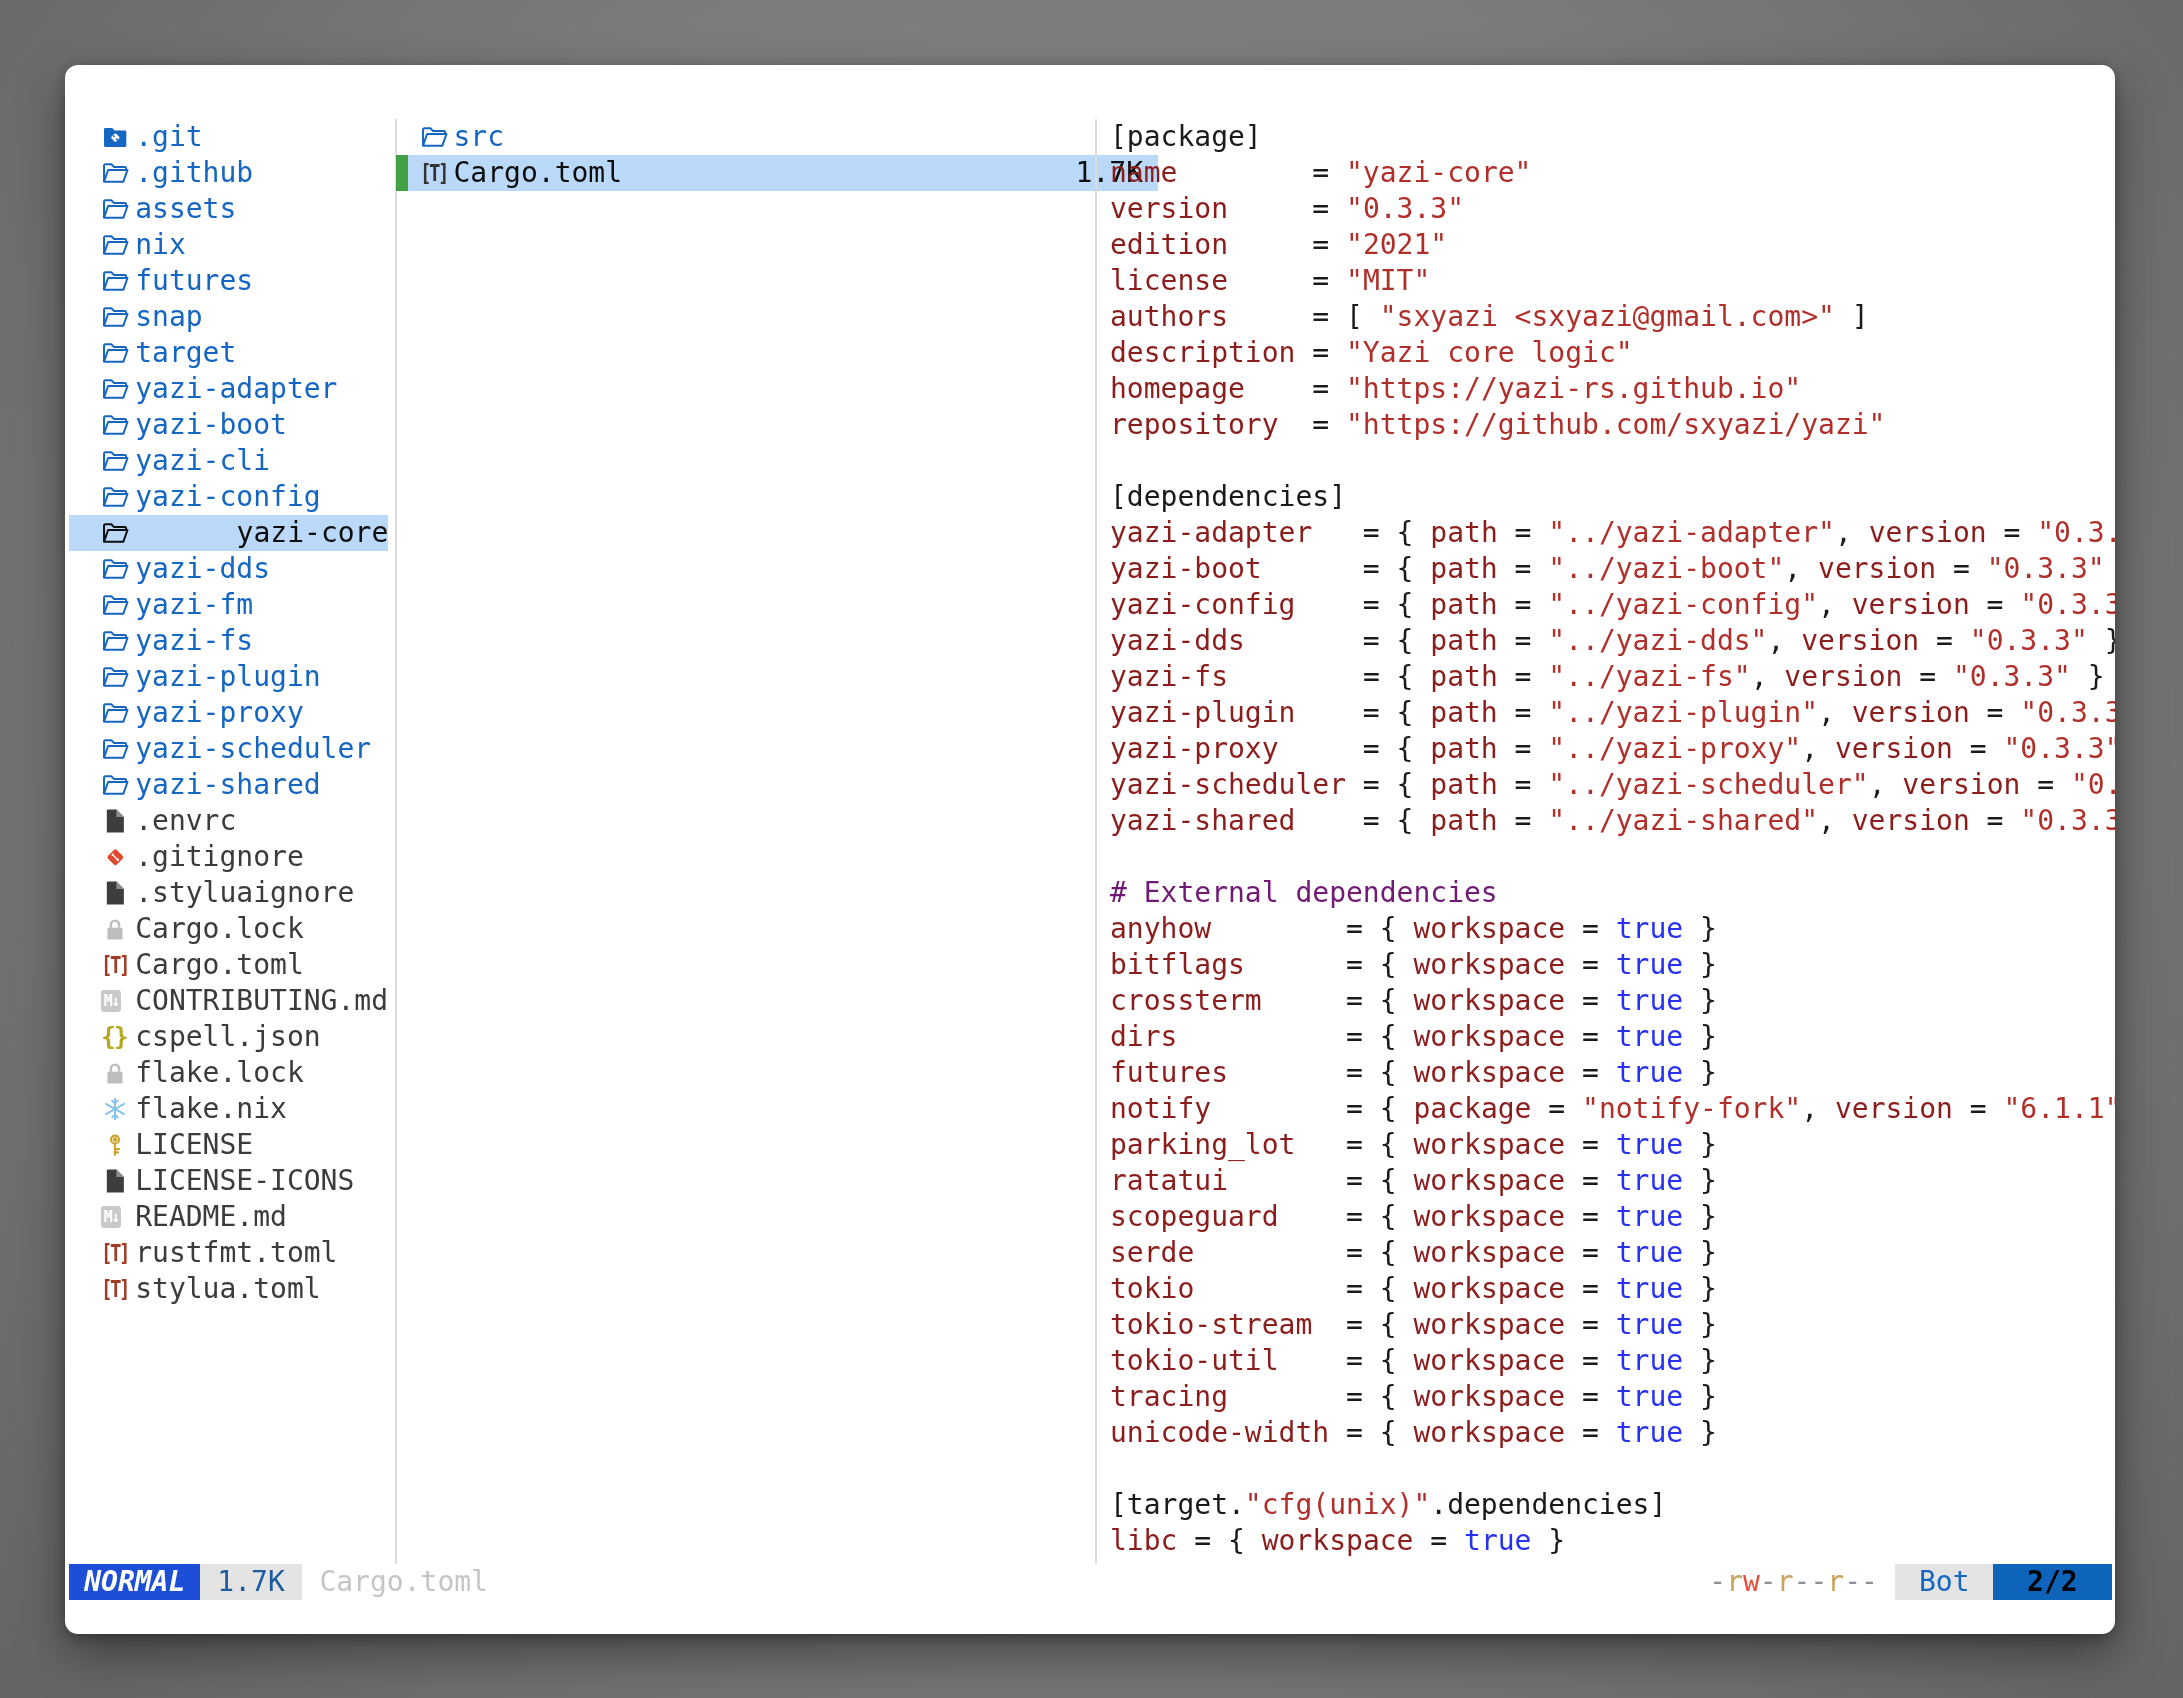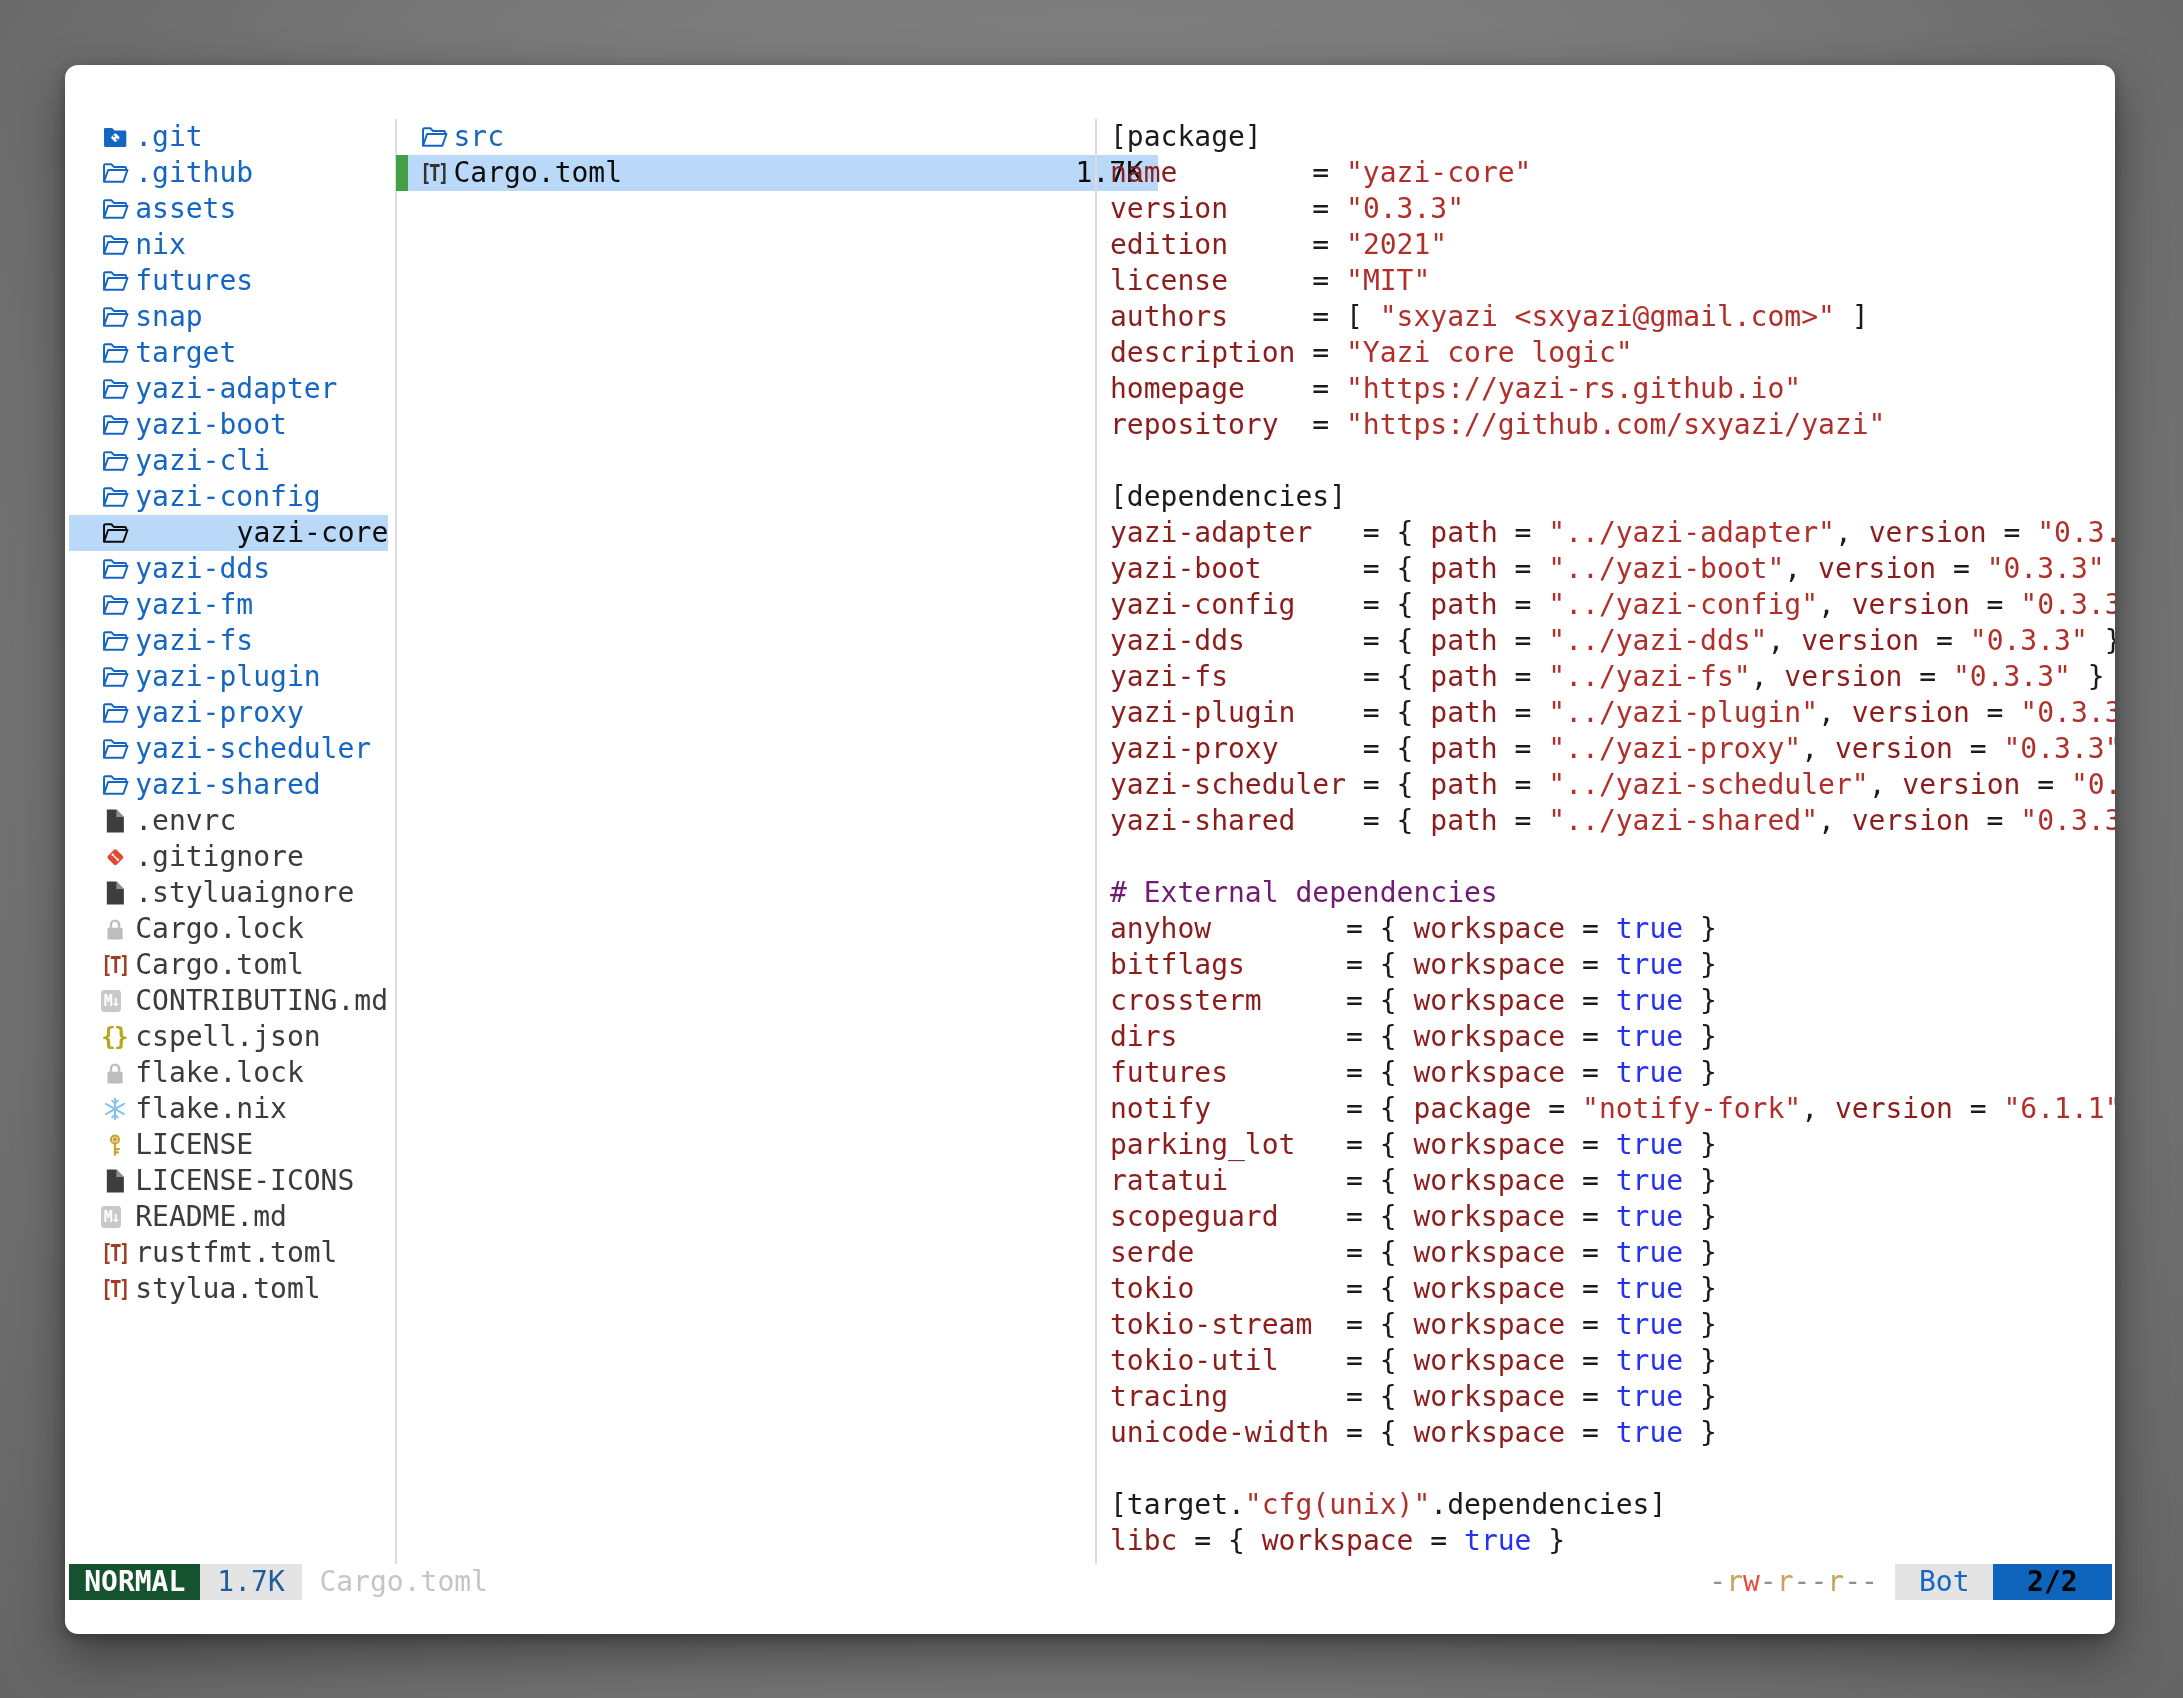--- a/index.html
+++ b/index.html
@@ -34,21 +34,21 @@
   .mdicon{display:inline-block;background:#c9c9c9;color:#fff;font-weight:bold;font-size:15px;line-height:1;
     border-radius:3.4px;padding:3.4px 2.5px;letter-spacing:-1.7px;}
   .jicon{display:inline-block;color:#b3a81f;font-weight:bold;font-size:24px;letter-spacing:-1.7px;}
   
   .pline{height:36px;line-height:36px;font-size:28px;white-space:pre;overflow:hidden;}
   .k{color:#8b1e1d;} .s{color:#b02f2a;} .p{color:#1a1a1a;} .c{color:#701a75;} .b{color:#2632f0;}
   
   .statusbar{position:absolute;left:4.2px;right:3.4px;top:1499px;height:36px;display:flex;align-items:stretch;
     font-size:28px;line-height:36px;white-space:pre;}
   .chip{display:inline-block;height:36px;}
-  .chip-mode{background:#14532d;color:#ffffff;font-weight:bold;padding:0 15px;}
+  .chip-mode{background:#1d4ed8;color:#ffffff;font-weight:bold;padding:0 15px;font-style:italic;}
   .chip-size{background:#e4e4e4;color:#1d5c9e;padding:0 17px;}
   .fname{color:#c5c5c5;margin-left:17.6px;}
   .rgroup{margin-left:auto;display:flex;align-items:stretch;}
   .perm{margin-right:17.6px;}
   .pd{color:#8b9197;} .pr{color:#c7a45d;} .pw{color:#e74c3c;}
   .chip-bot{background:#e4e4e4;color:#1566c2;padding:0 23.5px;}
   .chip-count{background:#0e63bb;color:#000000;font-weight:bold;padding:0 34px;}
 </style>
 </head>
 <body>

